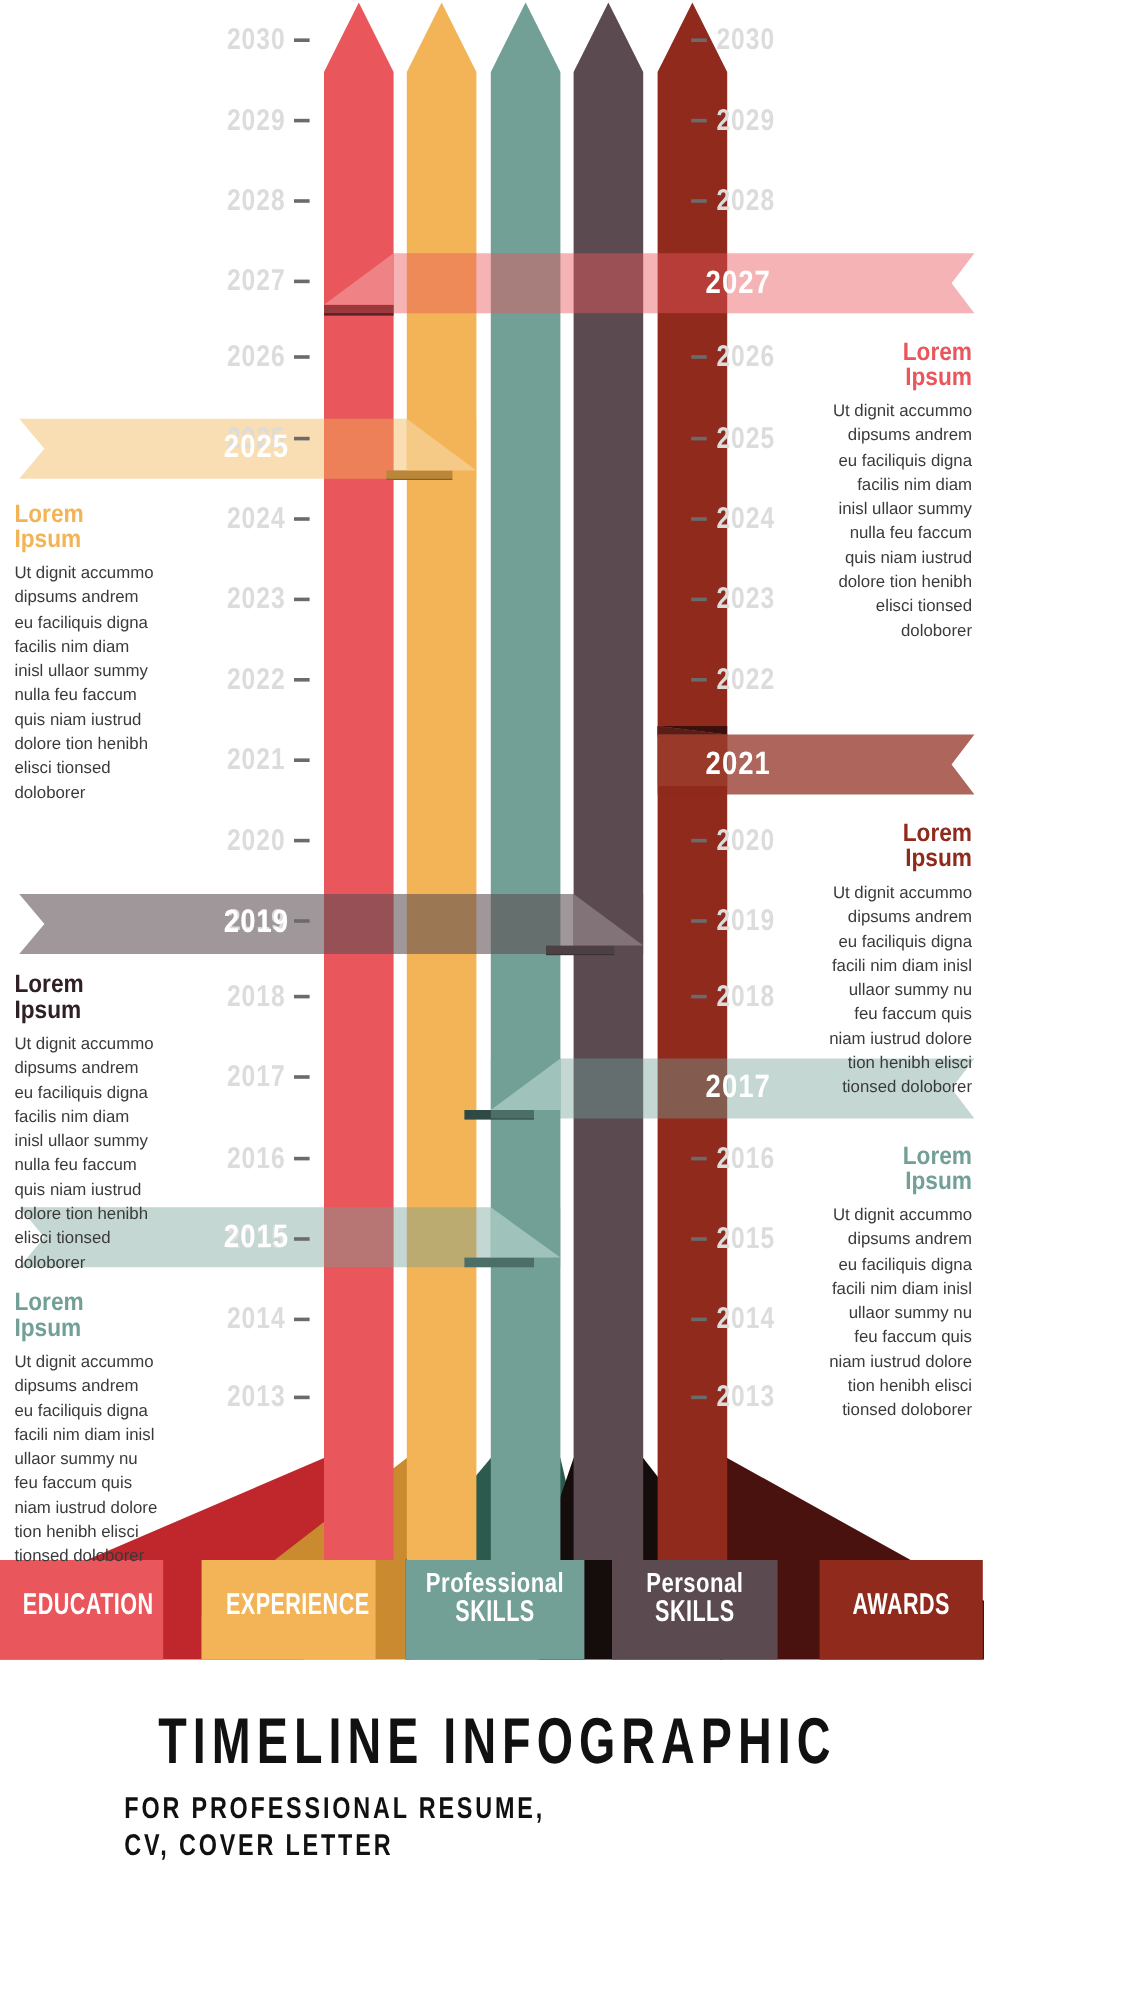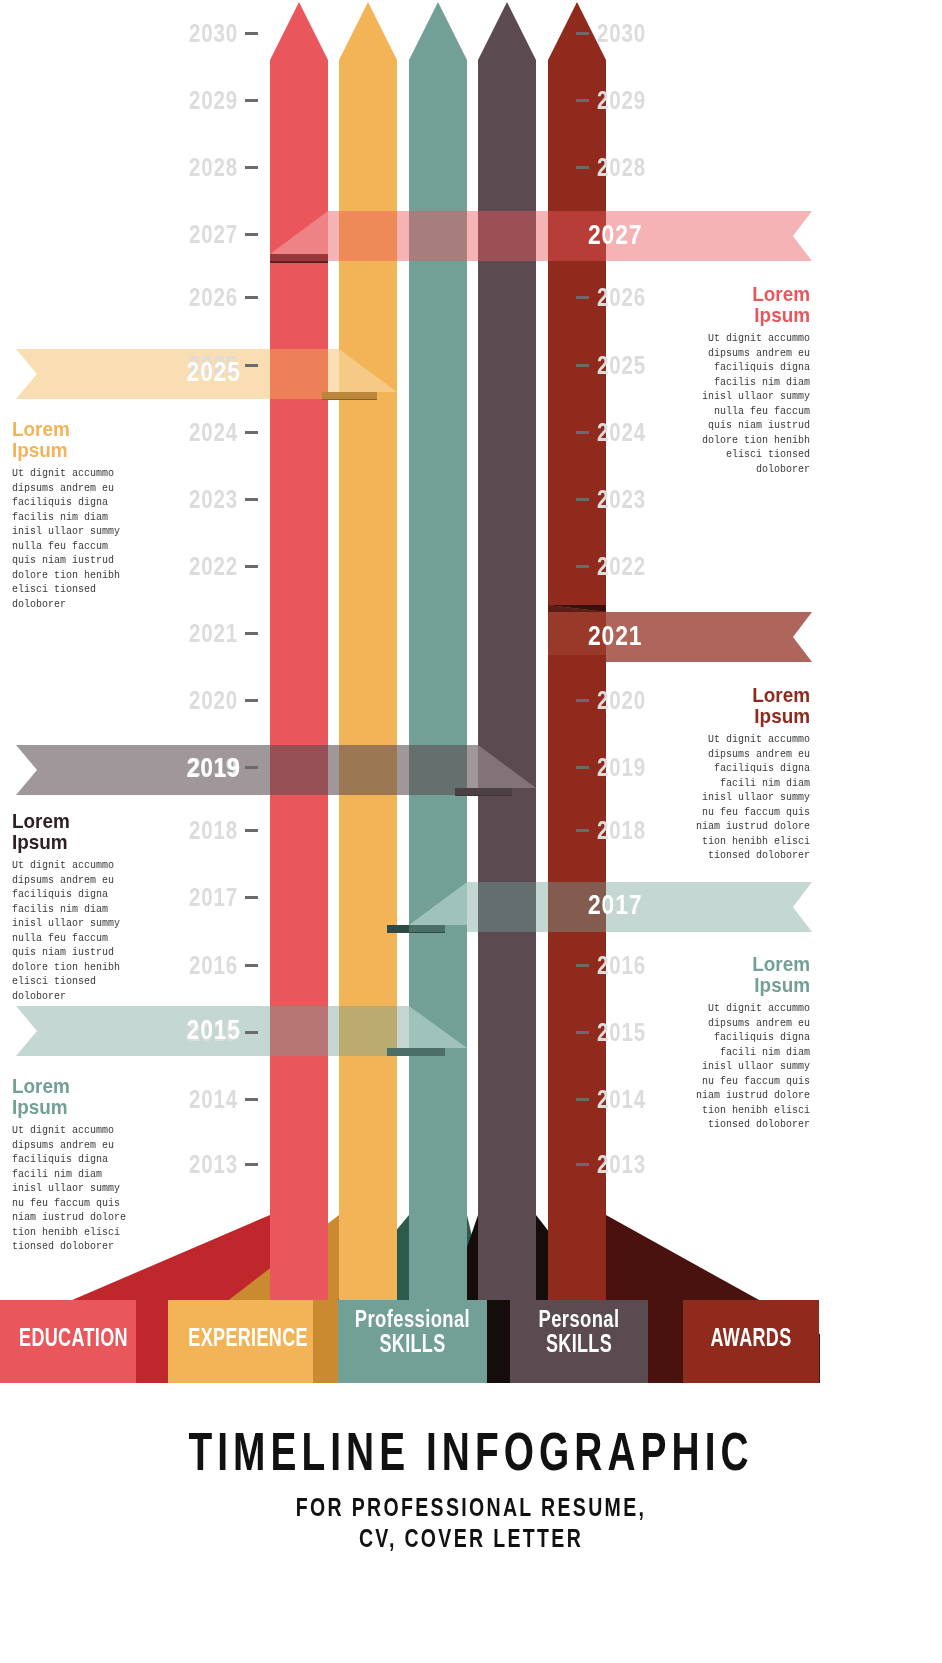--- a/index.html
+++ b/index.html
@@ -37,36 +37,36 @@
 
   
   .block{position:absolute;width:122px;}
   .block h3{
     margin:0 0 7px 0;font-size:21px;font-weight:bold;line-height:1;
     font-family:"Liberation Sans", sans-serif;transform:scaleX(0.9);
   }
   .block.l h3{transform-origin:0% 50%;}
   .block.r h3{transform-origin:100% 50%;text-align:right;}
   .block p{
-    margin:0;font-size:10px;line-height:1.45;color:#3a3a3a;
-    font-family:Liberation Mono, monospace;
+    margin:0;font-size:14px;line-height:1.45;color:#3a3a3a;
+    font-family:Liberation Sans, sans-serif;
   }
   .block.r p{text-align:right;}
 
   
   .catlabel{
     position:absolute;color:#ffffff;text-align:center;
     font-family:"Liberation Sans", sans-serif;font-weight:bold;
     line-height:1.02;letter-spacing:0.5px;
   }
   .catlabel .one{display:block;font-size:25px;transform:scaleX(0.72);}
   .catlabel .two{display:block;font-size:23px;transform:scaleX(0.8);}
 
   
-  #footer{position:absolute;left:0;width:942px;text-align:center;}
+  #footer{position:absolute;left:0;width:942px;}
   #maintitle{
     font-family:"Liberation Sans", sans-serif;font-weight:bold;
     font-size:54px;color:#111111;letter-spacing:7px;
     transform:scaleX(0.72);line-height:1;margin:0;
   }
   #subtitle{
     font-family:"Liberation Sans", sans-serif;font-weight:bold;
     font-size:25px;color:#111111;letter-spacing:3px;
     transform:scaleX(0.78);line-height:1.25;margin:14px 0 0 0;
   }

